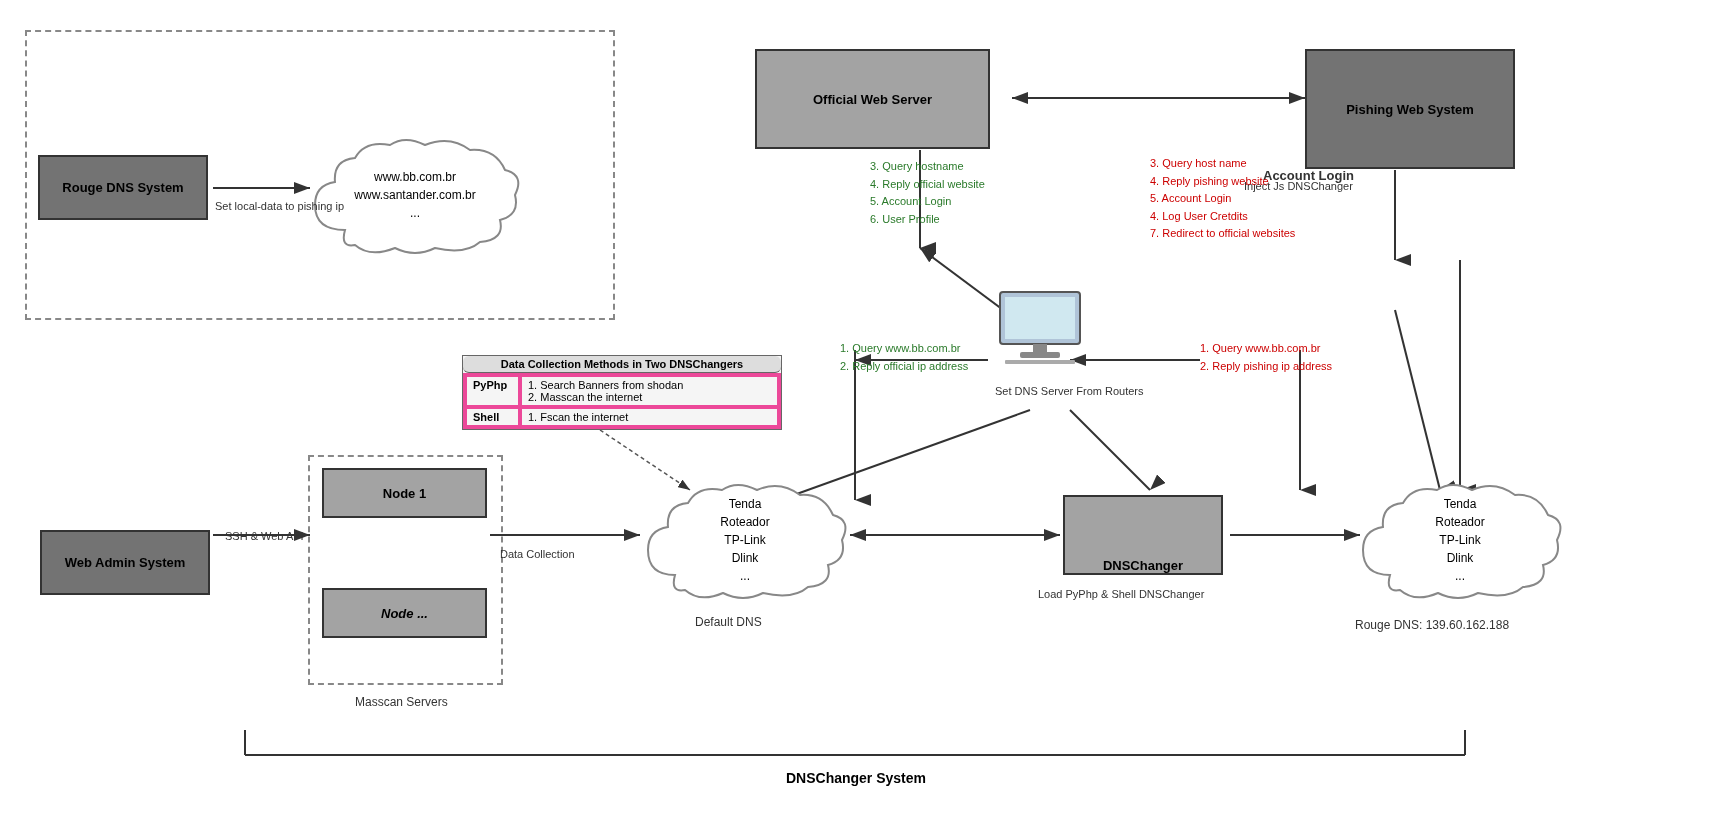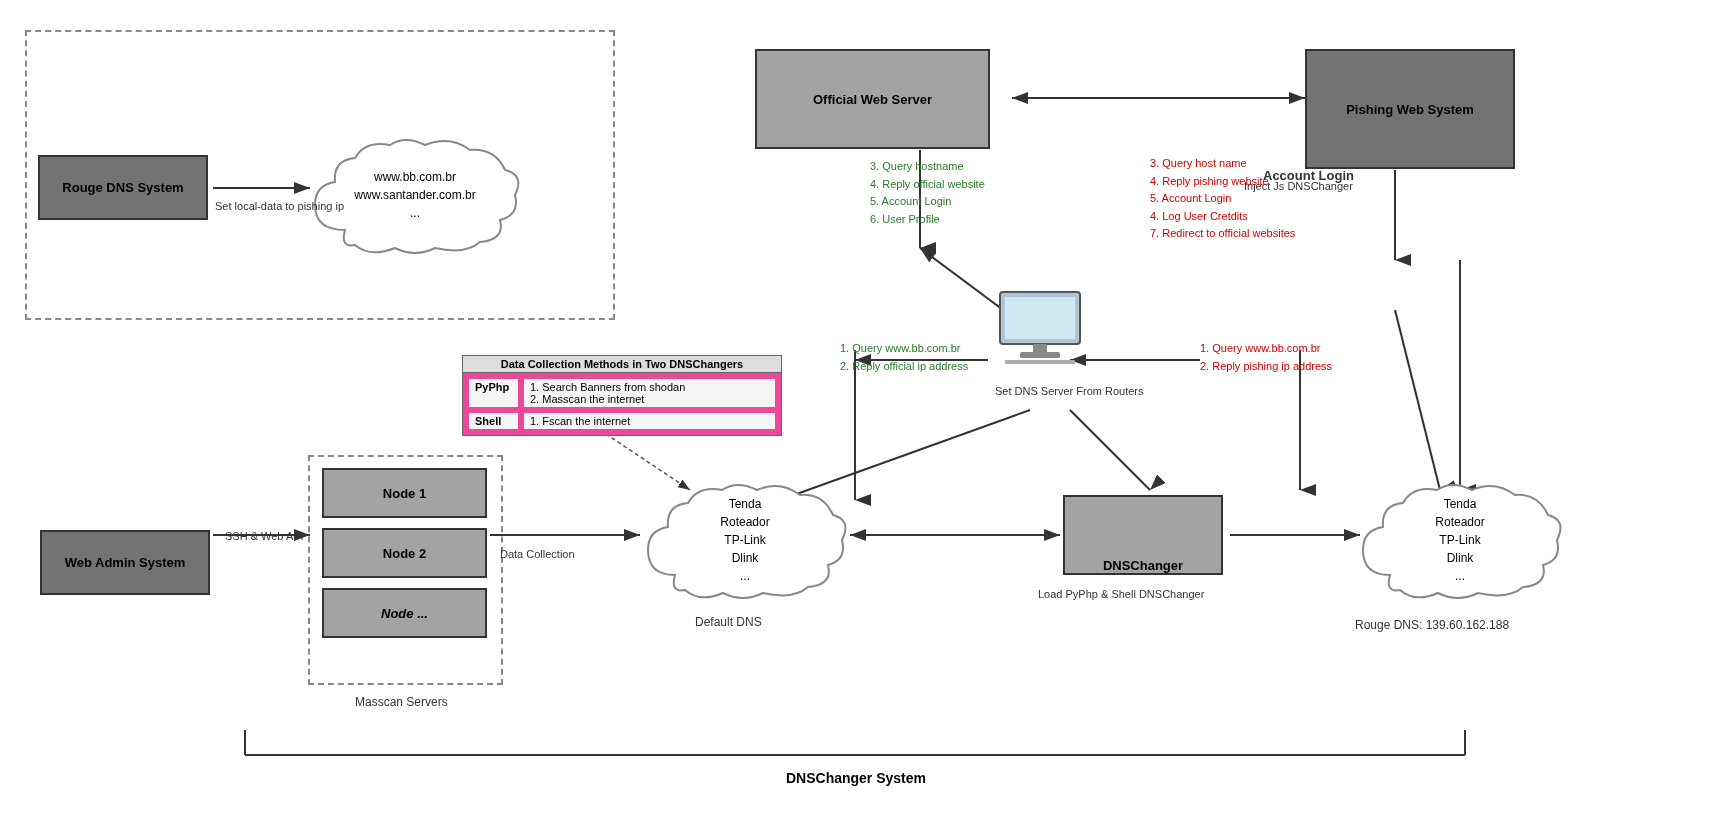--- a/index.html
+++ b/index.html
@@ -94,28 +94,29 @@
       border: 1px solid #666;
       background: #f5f5f5;
       font-size: 11px;
     }
     .table-box .table-header {
       background: #ddd;
       padding: 2px 6px;
       font-weight: bold;
       text-align: center;
       border-bottom: 1px solid #666;
+      border-radius: 6px;
     }
     .table-box table {
       border-collapse: collapse;
       width: 100%;
     }
     .table-box td {
       padding: 2px 6px;
-      border: 6px solid #ec4899;
+      border: 4px solid #ec4899;
       vertical-align: top;
     }
     .bottom-label {
       position: absolute;
       font-weight: bold;
       font-size: 14px;
       text-align: center;
     }
   </style>
 </head>
@@ -284,23 +285,20 @@
   <div class="label" style="left:225px; top:530px;">
     <span>SSH &amp; Web API</span>
   </div>
 
   <div class="dashed-box" style="left:308px; top:455px; width:195px; height:230px;"></div>
 
   <div class="box box-white" style="left:322px; top:468px; width:165px; height:50px;">
     <span>Node 1</span>
   </div>
 
-  <div class="box box-white" style="left:322px; top:528px; width:165px; height:50px;">
-    <span>Node 2</span>
-  </div>
 
   <div class="box box-white" style="left:322px; top:588px; width:165px; height:50px;font-style:italic;">
     <span>Node ...</span>
   </div>
 
   <div class="label" style="left:355px; top:695px; font-size:12px;">
     <span>Masscan Servers</span>
   </div>
 
   <div class="label" style="left:500px; top:548px;">

